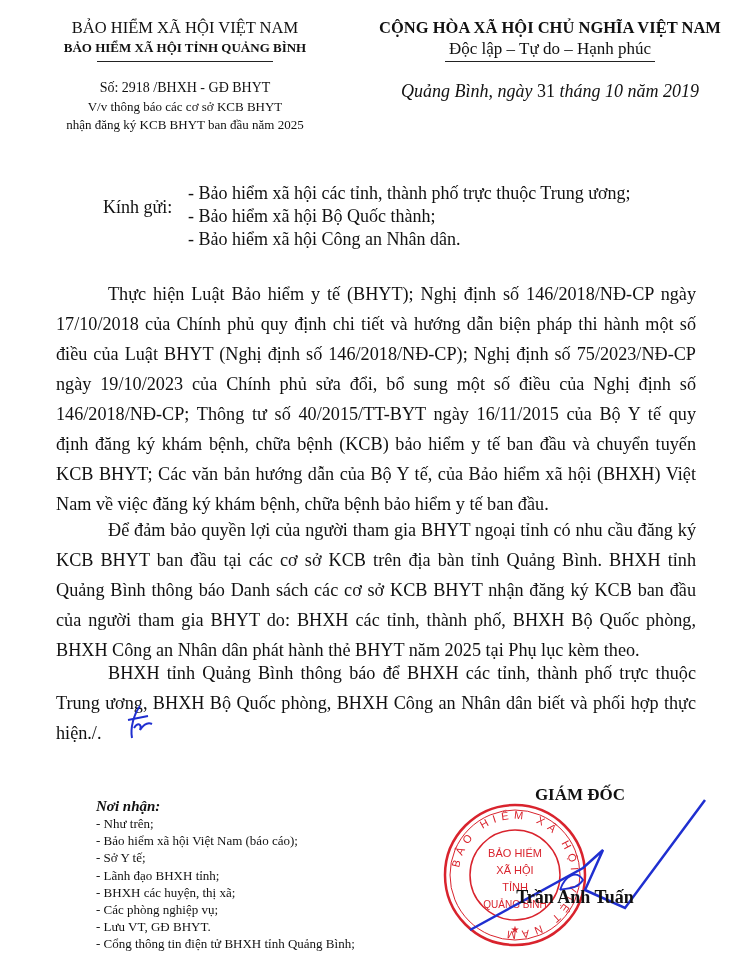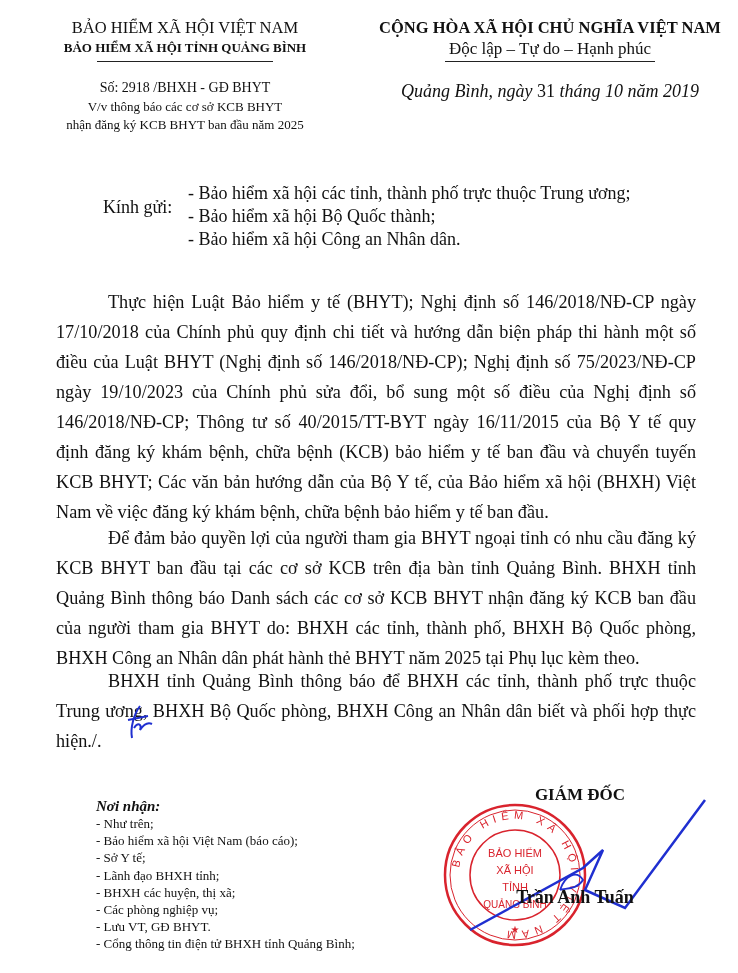--- a/index.html
+++ b/index.html
@@ -16,21 +16,21 @@
   .hdr-left .num { font-size: 14px; line-height: 20px; margin-top: 16px; }
   .hdr-left .sub { font-size: 13px; line-height: 18px; }
   .hdr-right { left: 362px; top: 18px; width: 376px; }
   .hdr-right .nation { font-size: 16.5px; line-height: 20px; font-weight: bold; }
   .hdr-right .motto { font-size: 17px; line-height: 22px; font-weight: normal; }
   .hdr-right .rule { width: 210px; height: 1px; background: #222; margin: 1px auto 0 auto; }
   .hdr-right .date { font-size: 18px; line-height: 22px; font-style: italic; margin-top: 18px; }
   .hdr-right .date .n { font-style: normal; }
   .greet { left: 103px; top: 160px; font-size: 18px; line-height: 22px; margin-top: 36px; }
   .recips { left: 188px; top: 182px; font-size: 18px; line-height: 23px; }
-  .body { left: 56px; width: 640px; font-size: 18.2px; line-height: 30px; text-align: justify; margin-top: 8px; }
+  .body { left: 56px; width: 640px; font-size: 18.2px; line-height: 30px; text-align: justify; }
   .body p { margin: 0; text-indent: 52px; }
   .p1 { top: 279px; }
   .p2 { top: 515px; }
   .p3 { top: 658px; }
   .noi { left: 48px; top: 797px; font-size: 13px; line-height: 17.2px; margin-left: 48px; }
   .noi .ttl { font-weight: bold; font-style: italic; font-size: 15px; line-height: 18px; }
   .role { left: 480px; top: 785px; width: 200px; font-weight: bold; font-size: 17px; }
   .signer { left: 470px; top: 887px; width: 210px; font-weight: bold; font-size: 18px; }
   .stamp { left: 440px; top: 800px; width: 150px; height: 150px; }
   .scrawl { left: 465px; top: 790px; width: 250px; height: 150px; }

